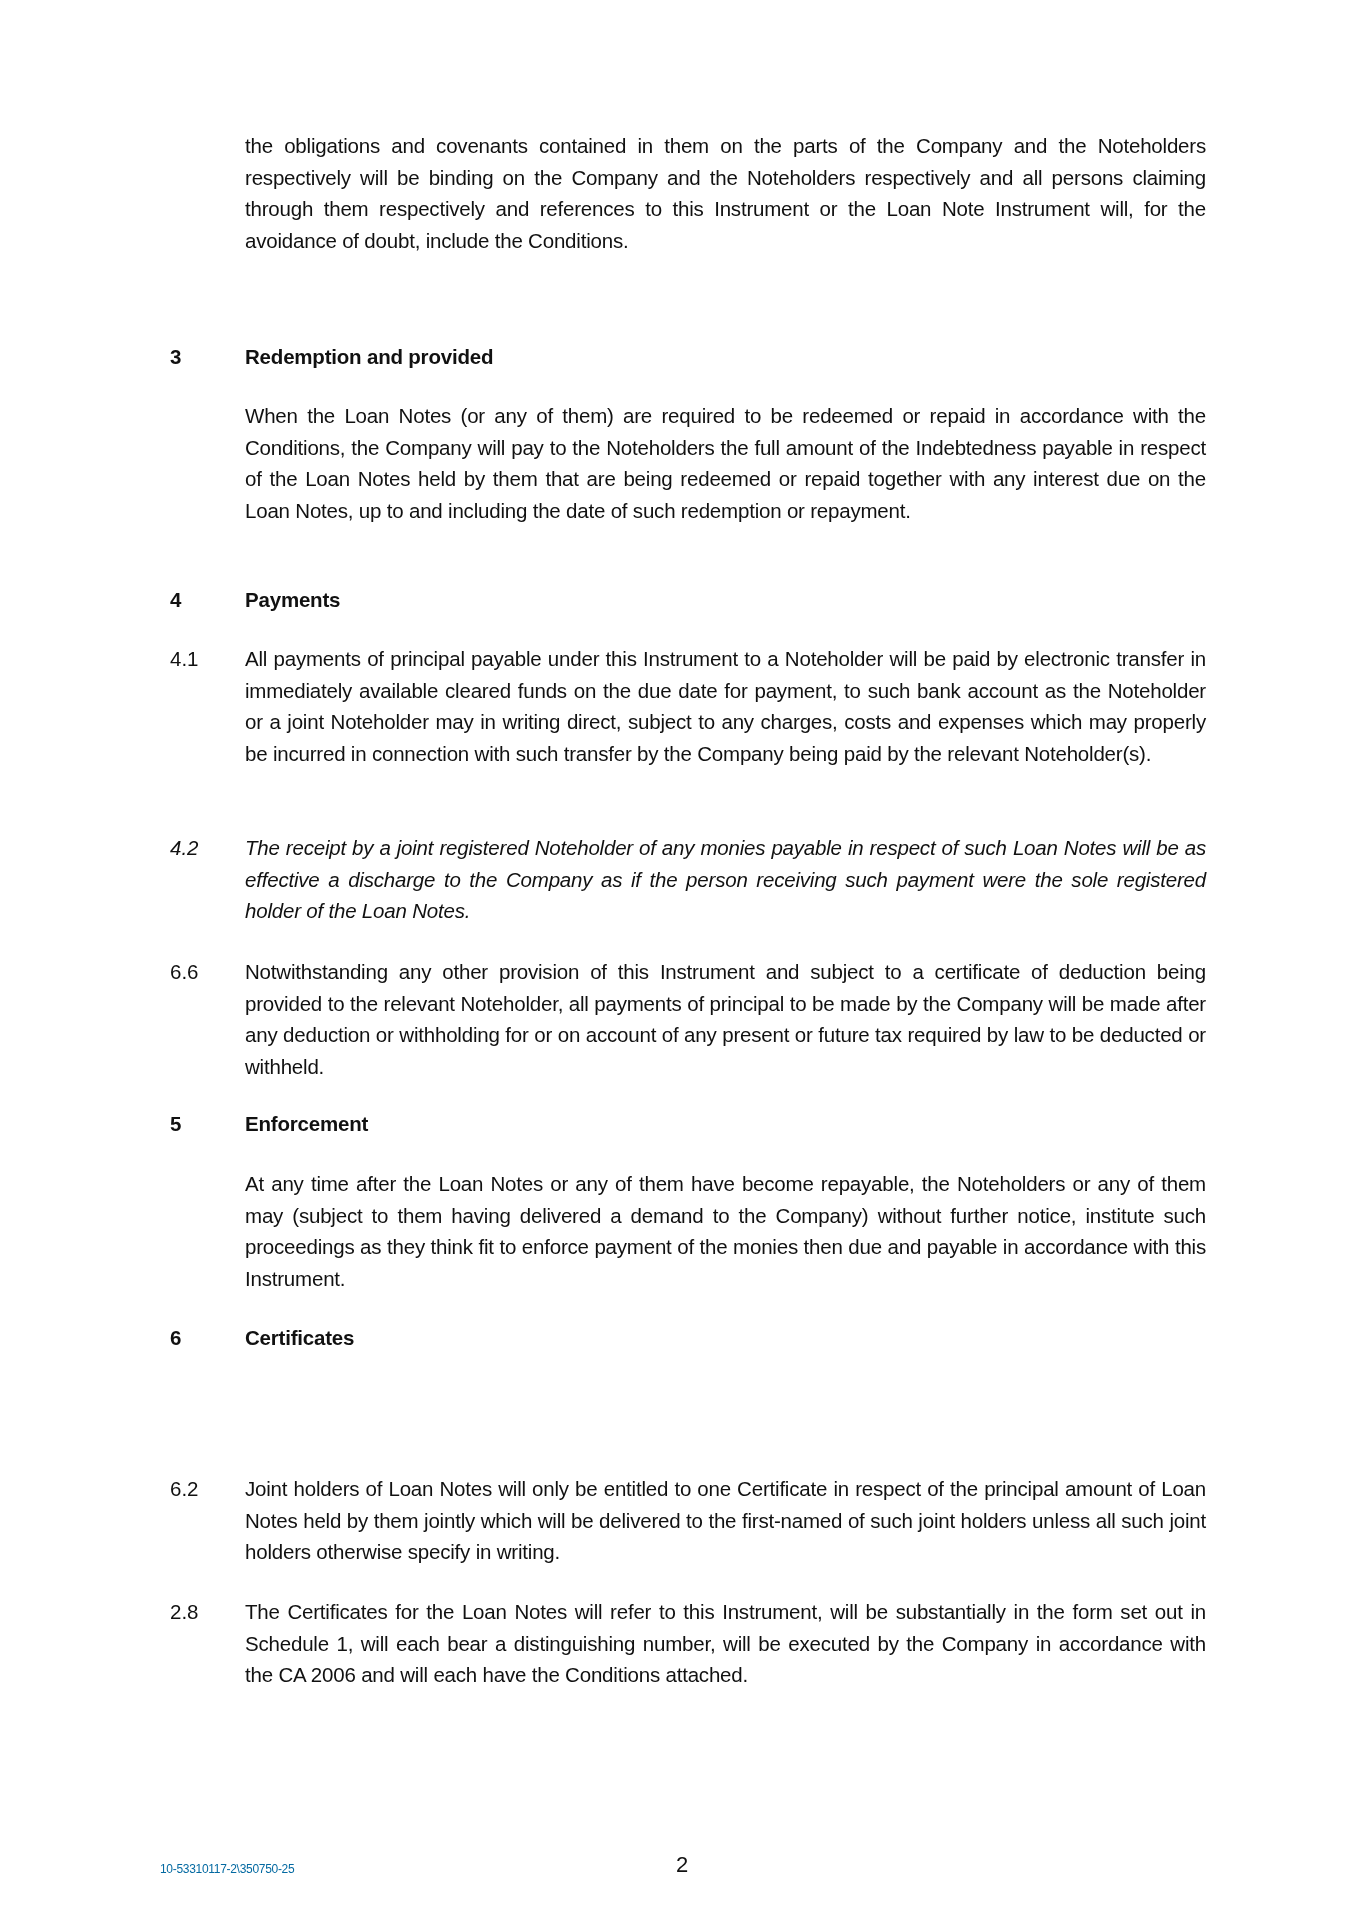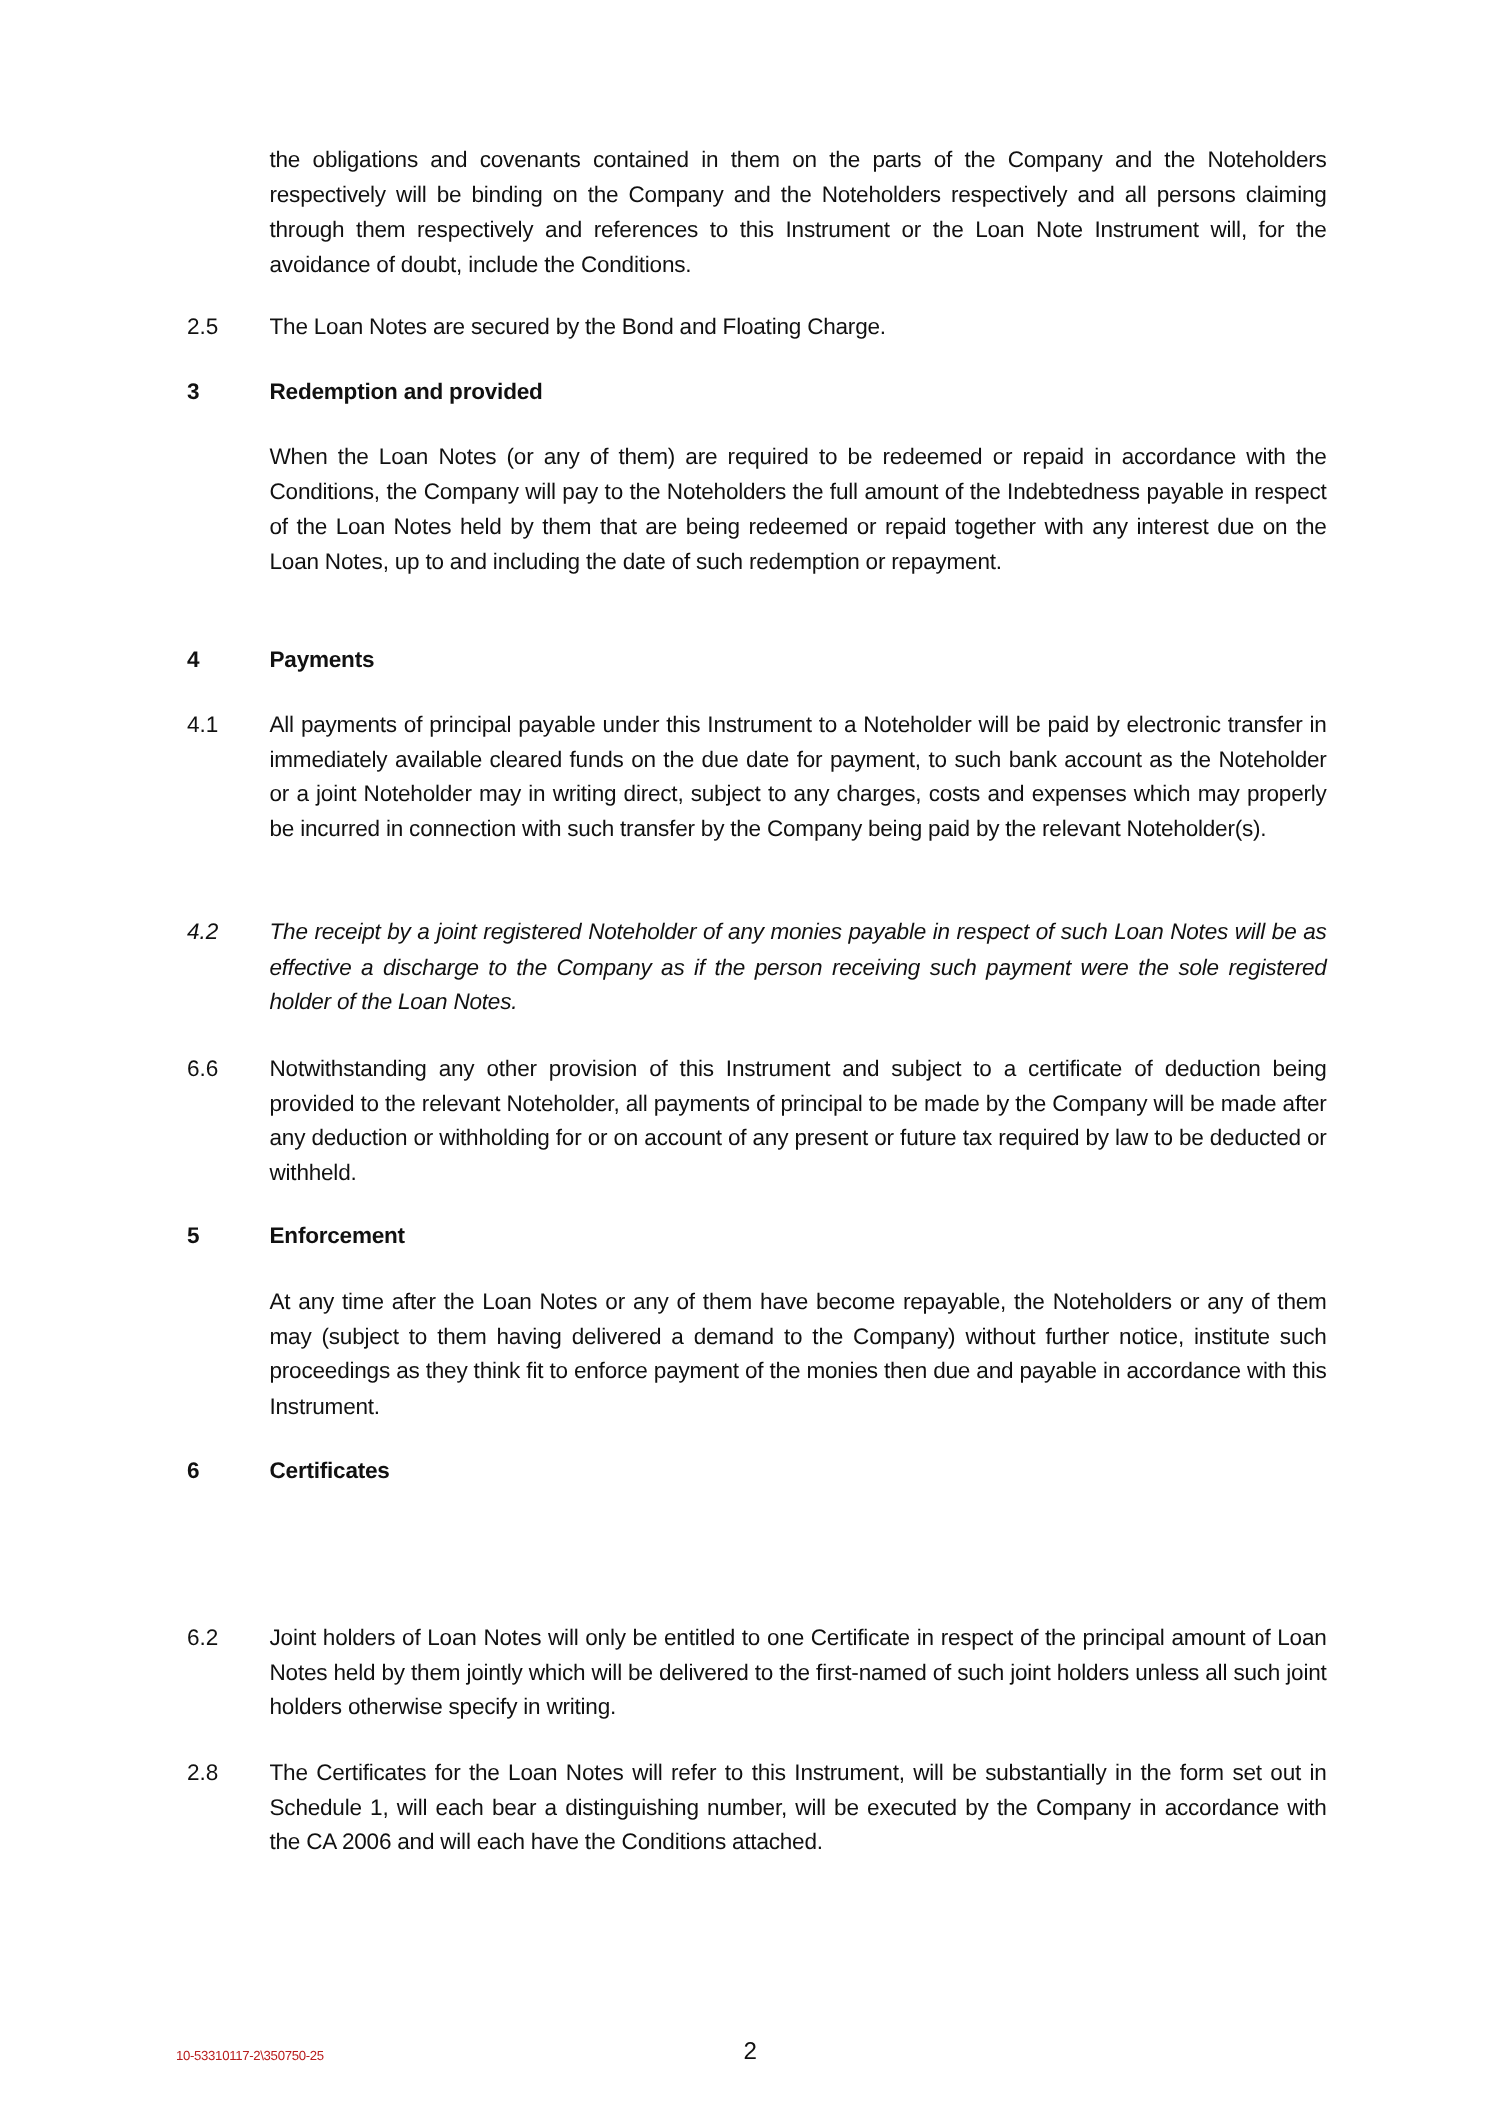--- a/index.html
+++ b/index.html
@@ -4,41 +4,35 @@
 <style>
   html, body { margin: 0; padding: 0; background: #ffffff; }
   body { width: 1364px; height: 1926px; position: relative; overflow: hidden;
          font-family: "Liberation Sans", sans-serif; color: #111; }
   .page { position: absolute; left: 0; top: 0; width: 1364px; height: 1400px; }
   .block { position: absolute; left: 170px; width: 1036px; }
   .row { display: flex; }
   .num { width: 75px; flex: 0 0 75px; font-size: 20.5px; line-height: 31.5px; }
   .text { flex: 1; font-size: 20.5px; line-height: 31.5px; text-align: justify; letter-spacing: -0.2px; }
   .heading .num, .heading .text { font-weight: bold; }
-  .footer-ref { position: absolute; left: 160px; top: 1862px; font-size: 12px; letter-spacing: -0.3px; color: #b91c1c; }
+  .footer-ref { position: absolute; left: 160px; top: 1862px; font-size: 12px; letter-spacing: -0.3px; color: #0369a1; }
   .footer-page { position: absolute; left: 676px; top: 1852px; font-size: 22px; }
 </style>
 </head>
 <body>
 
 <div class="page">
 
   <div class="block" style="top:130px;">
     <div class="row">
       <div class="num"></div>
       <div class="text">the obligations and covenants contained in them on the parts of the Company and the Noteholders respectively will be binding on the Company and the Noteholders respectively and all persons claiming through them respectively and references to this Instrument or the Loan Note Instrument will, for the avoidance of doubt, include the Conditions.</div>
     </div>
   </div>
 
-  <div class="block" style="top:282px;">
-    <div class="row">
-      <div class="num">2.5</div>
-      <div class="text">The Loan Notes are secured by the Bond and Floating Charge.</div>
-    </div>
-  </div>
 
   <div class="block heading" style="top:341px;">
     <div class="row">
       <div class="num">3</div>
       <div class="text">Redemption and provided</div>
     </div>
   </div>
 
   <div class="block" style="top:400px;">
     <div class="row">

